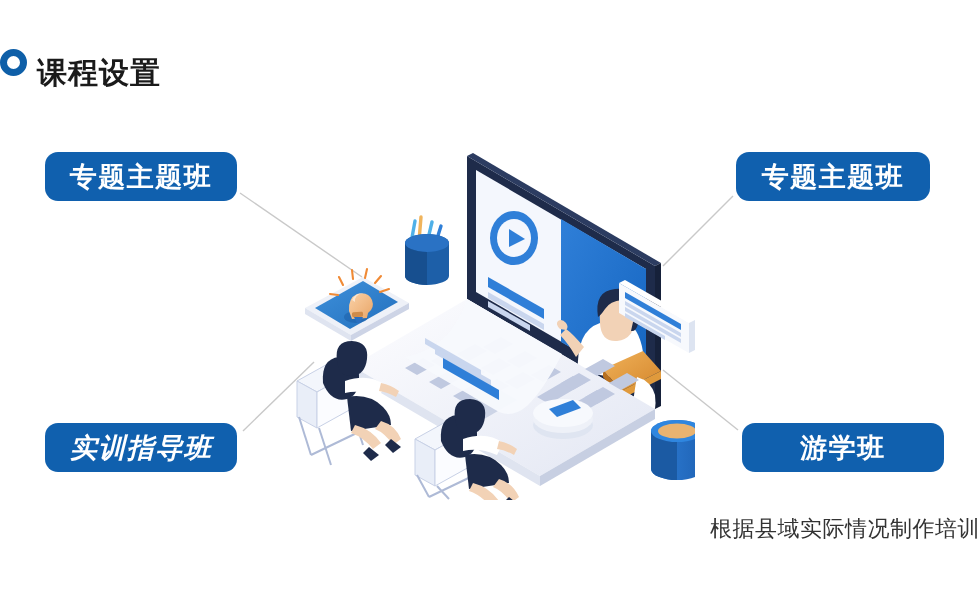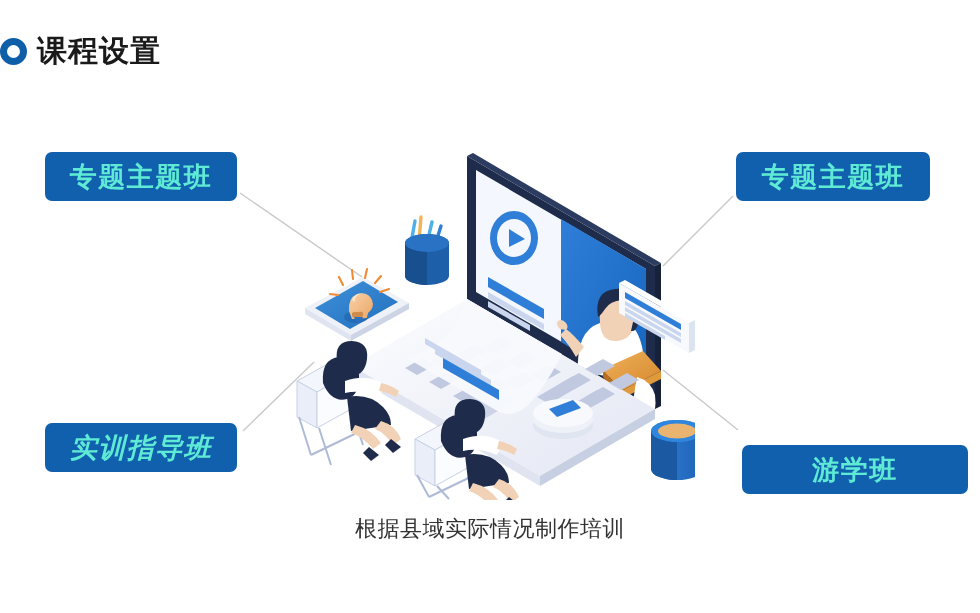--- a/index.html
+++ b/index.html
@@ -36,52 +36,53 @@
     box-sizing: border-box;
     flex: 0 0 auto;
   }
   #page-title {
     font-size: 30px;
     font-weight: bold;
     color: #1a1a1a;
     letter-spacing: 1px;
     line-height: 1;
     white-space: nowrap;
+    margin-top: 22px;
   }
 
   
   #connectors {
     position: absolute;
     left: 0;
     top: 0;
     width: 980px;
     height: 613px;
     pointer-events: none;
   }
 
   
   .badge {
     position: absolute;
     background: #1060AE;
-    border-radius: 7px;
-    color: #5eead4;
+    border-radius: 13px;
+    color: #ffffff;
     font-size: 27px;
     font-weight: bold;
     letter-spacing: 1.5px;
     display: flex;
     align-items: center;
     justify-content: center;
     box-sizing: border-box;
     text-align: center;
     white-space: nowrap;
   }
   #badge-topleft     { left: 45px;  top: 152px; width: 192px; height: 49px; }
   #badge-topright    { left: 736px; top: 152px; width: 194px; height: 49px; }
   #badge-bottomleft  { left: 45px;  top: 423px; width: 192px; height: 49px; font-style: italic; }
-  #badge-bottomright { left: 742px; top: 445px; width: 226px; height: 49px; }
+  #badge-bottomright { left: 742px; top: 423px; width: 202px; height: 49px; }
 
   
   #illustration {
     position: absolute;
     left: 285px;
     top: 125px;
     width: 410px;
     height: 375px;
   }
 
@@ -90,21 +91,21 @@
     position: absolute;
     left: 0;
     top: 513px;
     width: 980px;
     text-align: center;
     font-size: 22px;
     line-height: 32px;
     color: #333333;
     letter-spacing: 0.5px;
   }
-  .caption-line { display: block; }
+  .caption-line { display: block; text-align: right; }
 </style>
 </head>
 <body>
 
 <div id="slide">
 
   <div id="header">
     <div id="ring-icon"></div>
     <div id="page-title">课程设置</div>
   </div>

